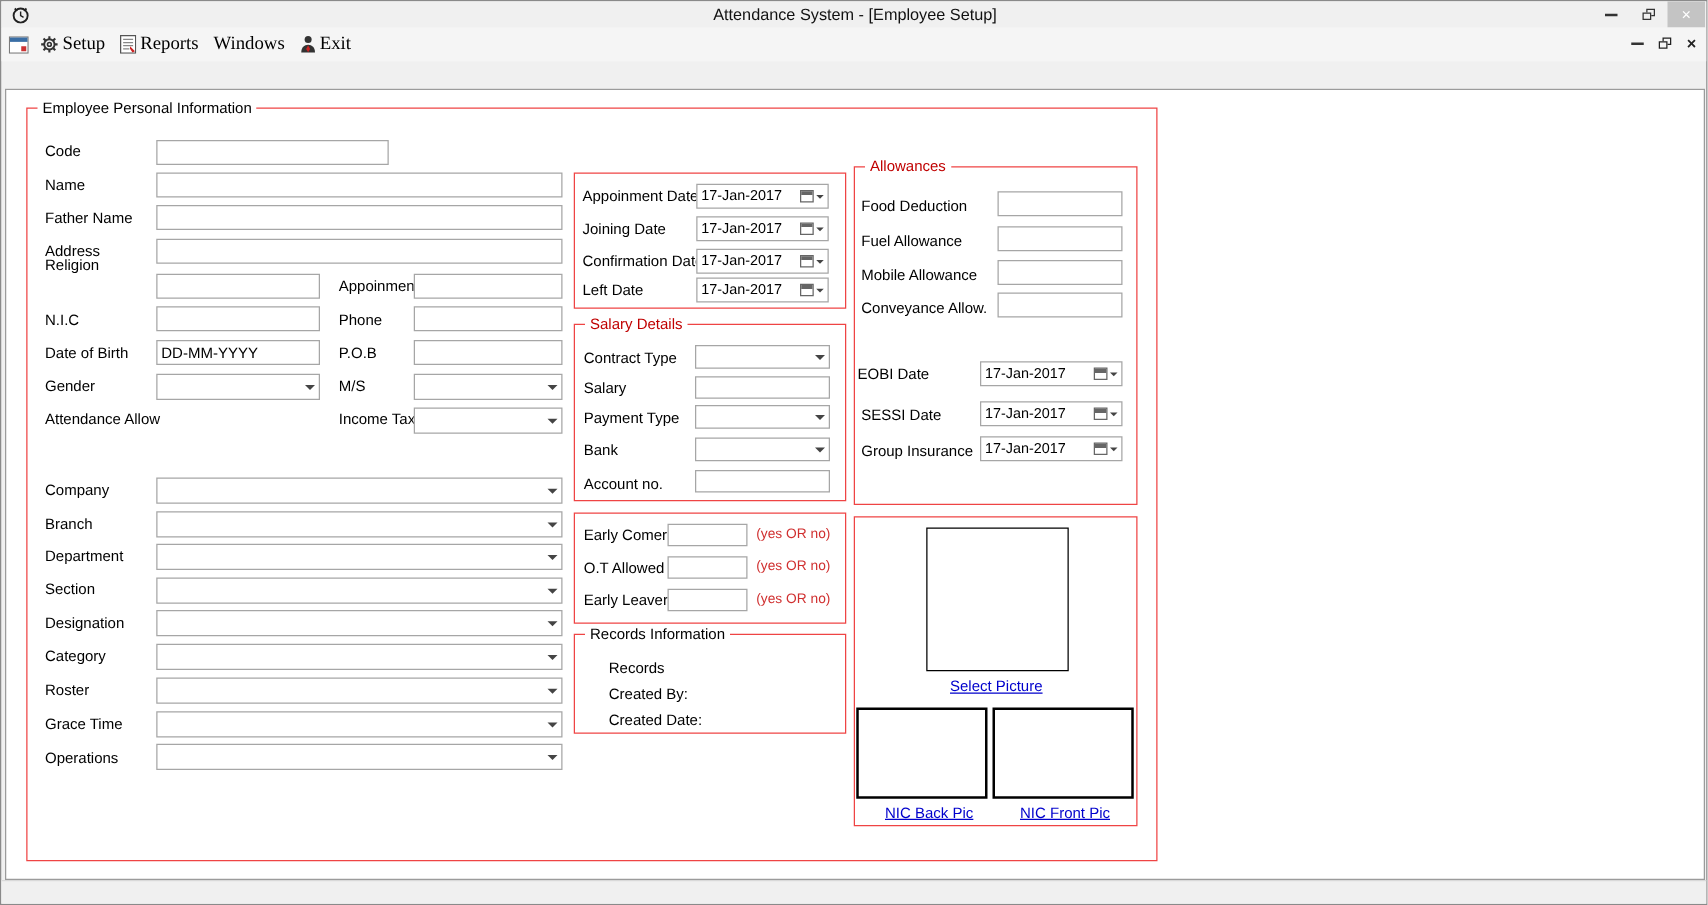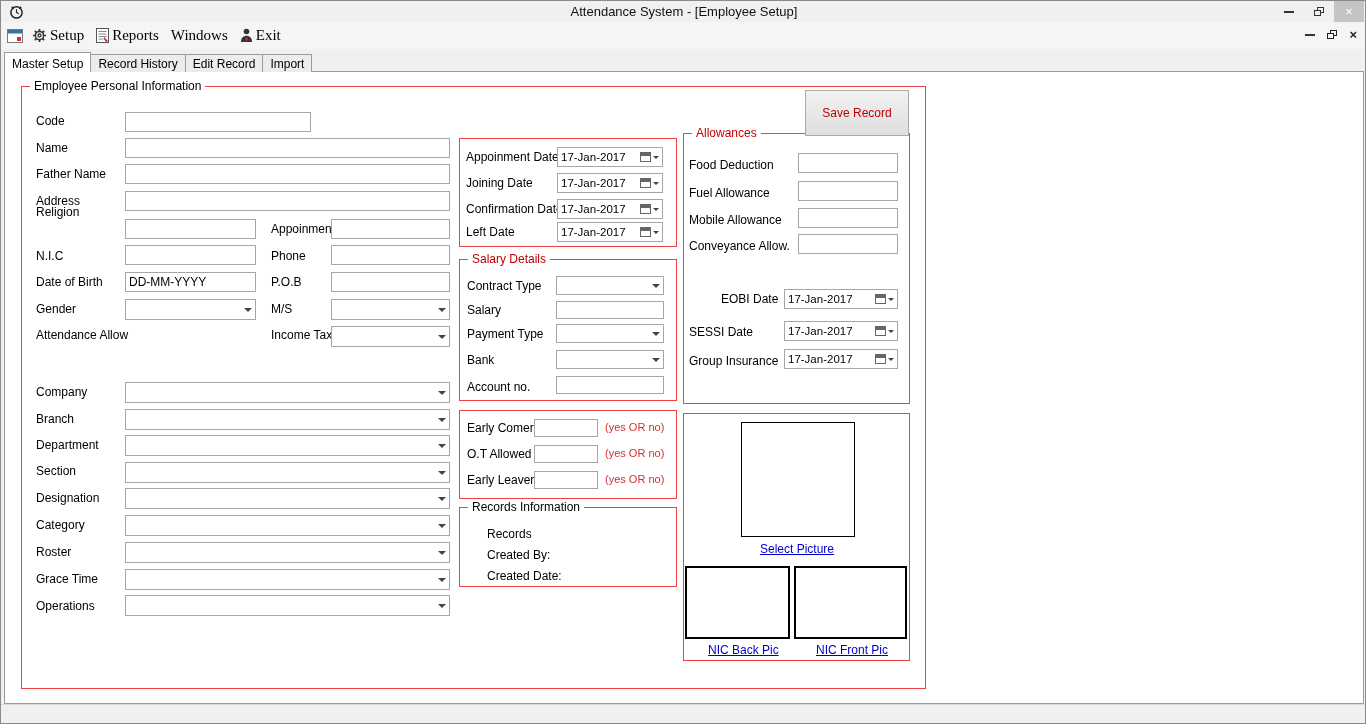--- a/index.html
+++ b/index.html
@@ -124,26 +124,20 @@
     <div class="mdi-controls">
       <span class="minline"></span>
       <span class="rest">
           <i class="t"></i>
           <i class="b"></i>
         </span>
       <span class="mdi-x">×</span>
     </div>
   </div>
 
-  <div class="tabstrip">
-    <div class="tab active">Master Setup</div>
-    <div class="tab">Record History</div>
-    <div class="tab">Edit Record</div>
-    <div class="tab">Import</div>
-  </div>
   <div class="tabpage"></div>
 
   <div class="grpbox" style="left:20px;top:85px;width:905px;height:603px">
     <span class="grptitle">Employee Personal Information</span>
   </div>
   <div class="grpbox" style="left:458px;top:137px;width:218px;height:109px"></div>
   <div class="grpbox" style="left:458px;top:258px;width:218px;height:142px">
     <span class="grptitle red">Salary Details</span>
   </div>
   <div class="grpbox" style="left:458px;top:409px;width:218px;height:89px"></div>
@@ -340,21 +334,21 @@
 
   <span class="lbl" style="left:688px;top:157px">Food Deduction</span>
   <span class="lbl" style="left:688px;top:185px">Fuel Allowance</span>
   <span class="lbl" style="left:688px;top:212px">Mobile Allowance</span>
   <span class="lbl" style="left:688px;top:238px">Conveyance Allow.</span>
   <input class="tb" style="left: 797px; top: 152px; width: 100px;">
   <input class="tb" style="left: 797px; top: 180px; width: 100px;">
   <input class="tb" style="left: 797px; top: 207px; width: 100px;">
   <input class="tb" style="left: 797px; top: 233px; width: 100px;">
 
-  <span class="lbl" style="left:720px;top:291px">EOBI Date</span>
+  <span class="lbl" style="left:685px;top:291px">EOBI Date</span>
   <span class="lbl" style="left:688px;top:324px">SESSI Date</span>
   <span class="lbl" style="left:688px;top:353px">Group Insurance</span>
   <div class="dtp" style="left:783px;top:288px;width:114px">
     <span class="dtxt">17-Jan-2017</span>
     <span class="dbtn">
         <i class="cal"></i>
         <i class="tri small"></i>
       </span>
   </div>
   <div class="dtp" style="left:783px;top:320px;width:114px">
@@ -365,21 +359,20 @@
       </span>
   </div>
   <div class="dtp" style="left:783px;top:348px;width:114px">
     <span class="dtxt">17-Jan-2017</span>
     <span class="dbtn">
         <i class="cal"></i>
         <i class="tri small"></i>
       </span>
   </div>
 
-  <button class="save-btn">Save Record</button>
 
   <div class="picbox" style="left:740px;top:421px;width:114px;height:115px;border:1px solid #000"></div>
   <a class="link" style="left:759px;top:541px">Select Picture</a>
   <div class="picbox" style="left:684px;top:565px;width:105px;height:73px;border:2px solid #000"></div>
   <div class="picbox" style="left:793px;top:565px;width:113px;height:73px;border:2px solid #000"></div>
   <a class="link" style="left:707px;top:642px">NIC Back Pic</a>
   <a class="link" style="left:815px;top:642px">NIC Front Pic</a>
 
   <div class="statusstrip"></div>
 

